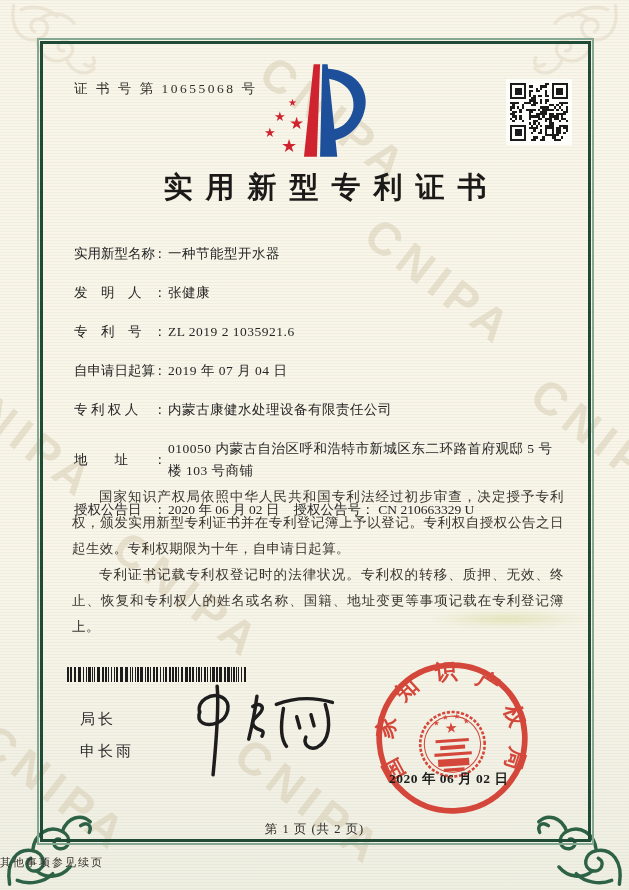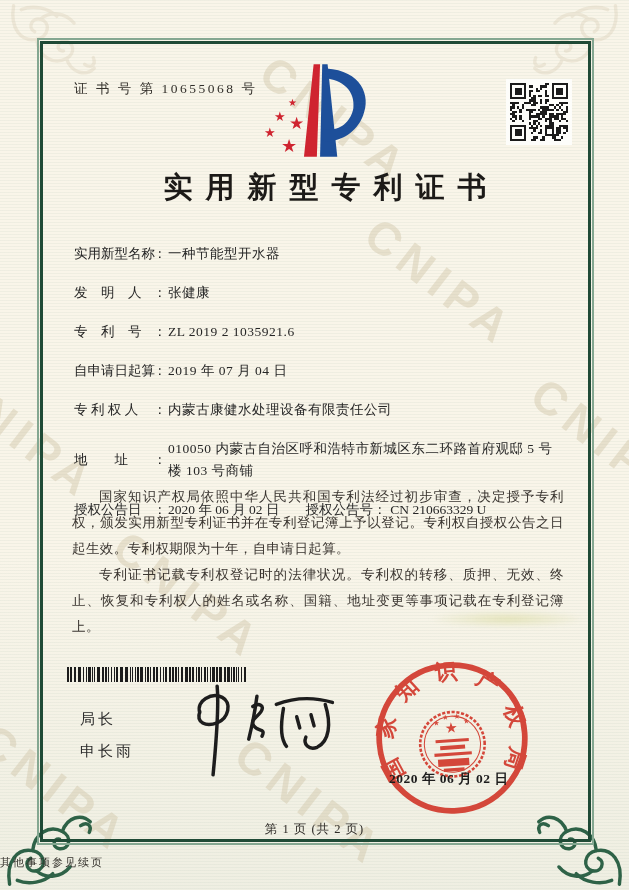--- a/index.html
+++ b/index.html
@@ -34,21 +34,21 @@
 
   .title { position:absolute; left:0; right:0; top:168px; text-align:center; font-size:29px;
     font-weight:bold; letter-spacing:13px; text-indent:13px; color:#1c1a18;padding-left:21px; }
 
   .fields { position:absolute; left:74px; top:243px; width:492px; font-size:13.5px; }
   .frow { display:flex; align-items:center; line-height:22px; margin-bottom:17px; }
   .flabel { display:inline-block; width:79px; white-space:nowrap; }
   .fcolon { display:inline-block; width:15px; }
   .fvalue { flex:1; letter-spacing:0.5px; }
   .frow.addr { }
-  .grant2 { margin-left:26px; white-space:nowrap; }
+  .grant2 { margin-left:14px; white-space:nowrap; }
   .grant2 .fcolon { width:14px; }
 
   .paras { position:absolute; left:72px; top:484px; width:492px; font-size:13.5px;
     line-height:26px; color:#3a3530; text-align:justify; }
   .paras p { text-indent:2em; letter-spacing:0.4px; }
 
   .smudge { position:absolute; left:428px; top:610px; width:160px; height:18px; z-index:2;
     background:radial-gradient(ellipse at center, rgba(214,215,150,0.55), rgba(214,215,150,0) 70%);
     filter:blur(2px); }
 

